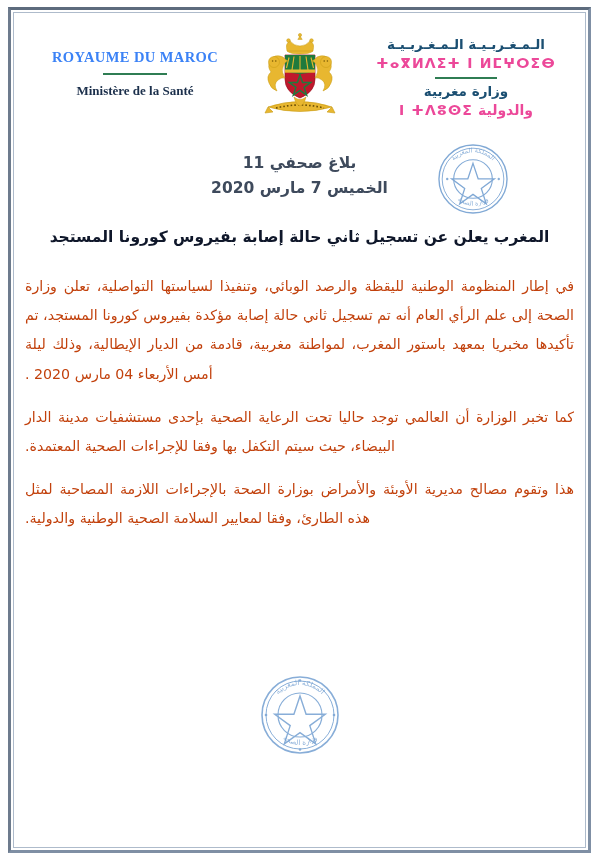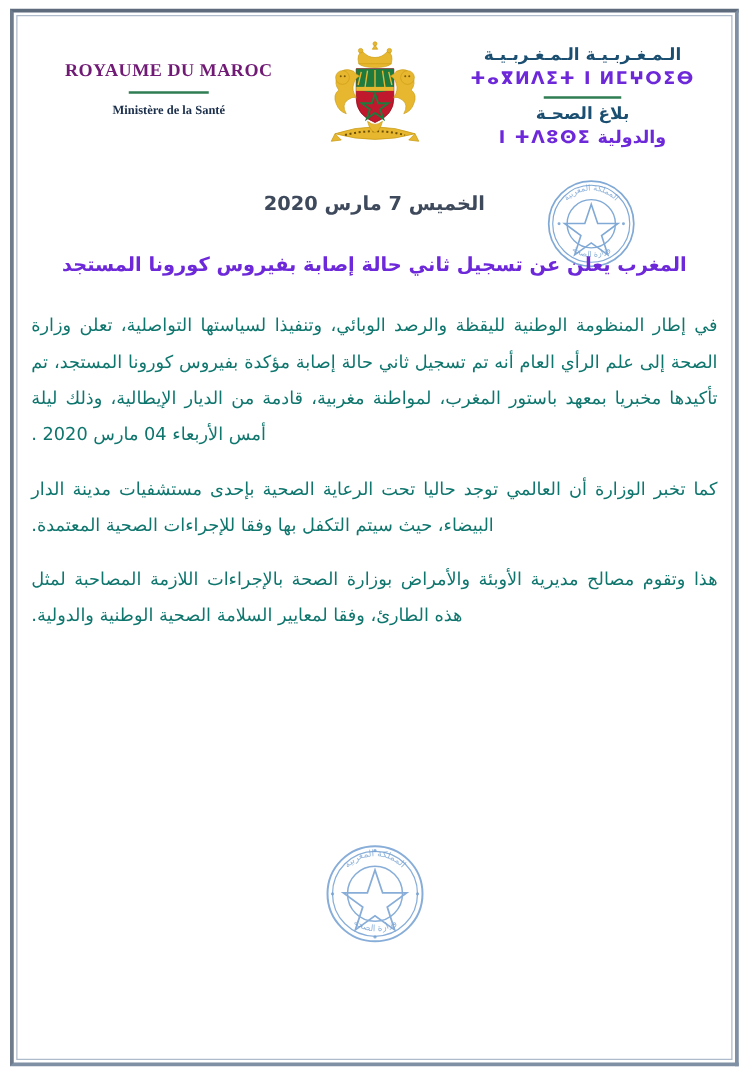--- a/index.html
+++ b/index.html
@@ -58,33 +58,33 @@
     top: 20px;
     width: 210px;
     text-align: center;
     direction: ltr;
   }
   .fr-line1 {
     font-family: "Liberation Serif", "DejaVu Serif", serif;
     font-weight: bold;
     font-size: 14.5px;
     letter-spacing: 0.4px;
-    color: #701a75;
+    color: #3b82f6;
     white-space: nowrap;
   }
   .fr-rule {
     width: 64px;
     height: 1.6px;
     background: #2f7d53;
     margin: 7px auto 8px auto;
   }
   .fr-line2 {
     font-family: "Liberation Serif", "DejaVu Serif", serif;
     font-weight: bold;
-    font-size: 10px;
+    font-size: 13px;
     color: #1b2f4b;
     white-space: nowrap;
   }
 
   .ar-block {
     position: absolute;
     right: 8px;
     top: 6px;
     width: 218px;
     text-align: center;
@@ -92,21 +92,21 @@
   }
   .ar-line {
     color: #1b4f72;
     font-size: 13.5px;
     font-weight: bold;
     line-height: 1.42;
     letter-spacing: 0.5px;
     white-space: nowrap;
   }
   .tif-line {
-    color: #6d28d9;
+    color: #ec4899;
     font-size: 14px;
     font-weight: bold;
     line-height: 1.42;
     letter-spacing: 1.2px;
     white-space: nowrap;
   }
   .ar-rule {
     width: 62px;
     height: 1.6px;
     background: #2f7d53;
@@ -142,35 +142,35 @@
   .release-date {
     color: #3e4a5c;
     font-weight: bold;
     font-size: 15.5px;
     line-height: 1.62;
     letter-spacing: 0.2px;
   }
   .headline {
     margin-top: 27px;
     text-align: center;
-    color: #6d28d9;
+    color: #0f172a;
     font-weight: bold;
     font-size: 15.5px;
     letter-spacing: 0.2px;
   }
 
   
   .body-zone {
     margin: 26px 9px 0 9px;
     direction: rtl;
   }
   .para {
     text-align: justify;
     text-align-last: left;
-    color: #0f766e;
+    color: #c2410c;
     font-size: 14.2px;
     line-height: 2.05;
     margin: 0 0 14px 0;
     font-family: "DejaVu Sans", "Liberation Sans", sans-serif;
   }
   .para:last-child { margin-bottom: 0; }
 </style>
 </head>
 <body>
 
@@ -235,21 +235,21 @@
           <path d="M22 77 q24 -6 48 0" fill="none" stroke="#6b4f05" stroke-width="1.6" stroke-dasharray="1.6 2.1"></path>
 
           <path d="M40 66 q6 5 12 0 q-2 8 -6 9 q-4 -1 -6 -9z" fill="#e8b730" stroke="#c79a12" stroke-width="0.5"></path>
         </svg>
       </div>
 
       <div class="ar-block">
         <div class="ar-line">الـمـغـربـيـة الـمـغـربـيـة</div>
         <div class="tif-line">ⵜⴰⴳⵍⴷⵉⵜ ⵏ ⵍⵎⵖⵔⵉⴱ</div>
         <div class="ar-rule"></div>
-        <div class="ar-line">بلاغ الصحـة</div>
+        <div class="ar-line">وزارة مغربية</div>
         <div class="tif-line">والدولية ⵏ ⵜⴷⵓⵙⵉ</div>
       </div>
     </div>
 
     <div class="stamp stamp-top">
       <svg viewBox="0 0 100 100" width="92" height="92" aria-hidden="true">
         <g fill="none" stroke="#5b8fc9" stroke-width="1.5" opacity="0.9">
           <circle cx="50" cy="50" r="37"></circle>
           <circle cx="50" cy="50" r="33.5" stroke-width="1"></circle>
           <circle cx="50" cy="50" r="21" stroke-width="1.2"></circle>
@@ -266,20 +266,21 @@
           </text>
           <path id="arcBot" d="M24 53 a26 26 0 0 0 52 0" fill="none"></path>
           <text>
             <textPath href="#arcBot" startOffset="50%" text-anchor="middle">وزارة الصحة</textPath>
           </text>
         </g>
       </svg>
     </div>
 
     <div class="title-zone">
+      <div class="release-no">بلاغ صحفي 11</div>
       <div class="release-date">الخميس 7 مارس 2020</div>
       <div class="headline">المغرب يعلن عن تسجيل ثاني حالة إصابة بفيروس كورونا المستجد</div>
     </div>
 
     <div class="body-zone">
       <p class="para">في إطار المنظومة الوطنية لليقظة والرصد الوبائي، وتنفيذا لسياستها التواصلية، تعلن وزارة الصحة إلى علم الرأي العام أنه تم تسجيل ثاني حالة إصابة مؤكدة بفيروس كورونا المستجد، تم تأكيدها مخبريا بمعهد باستور المغرب، لمواطنة مغربية، قادمة من الديار الإيطالية، وذلك ليلة أمس الأربعاء 04 مارس 2020 .</p>
       <p class="para">كما تخبر الوزارة أن العالمي توجد حاليا تحت الرعاية الصحية بإحدى مستشفيات مدينة الدار البيضاء، حيث سيتم التكفل بها وفقا للإجراءات الصحية المعتمدة.</p>
       <p class="para">هذا وتقوم مصالح مديرية الأوبئة والأمراض بوزارة الصحة بالإجراءات اللازمة المصاحبة لمثل هذه الطارئ، وفقا لمعايير السلامة الصحية الوطنية والدولية.</p>
     </div>
 

